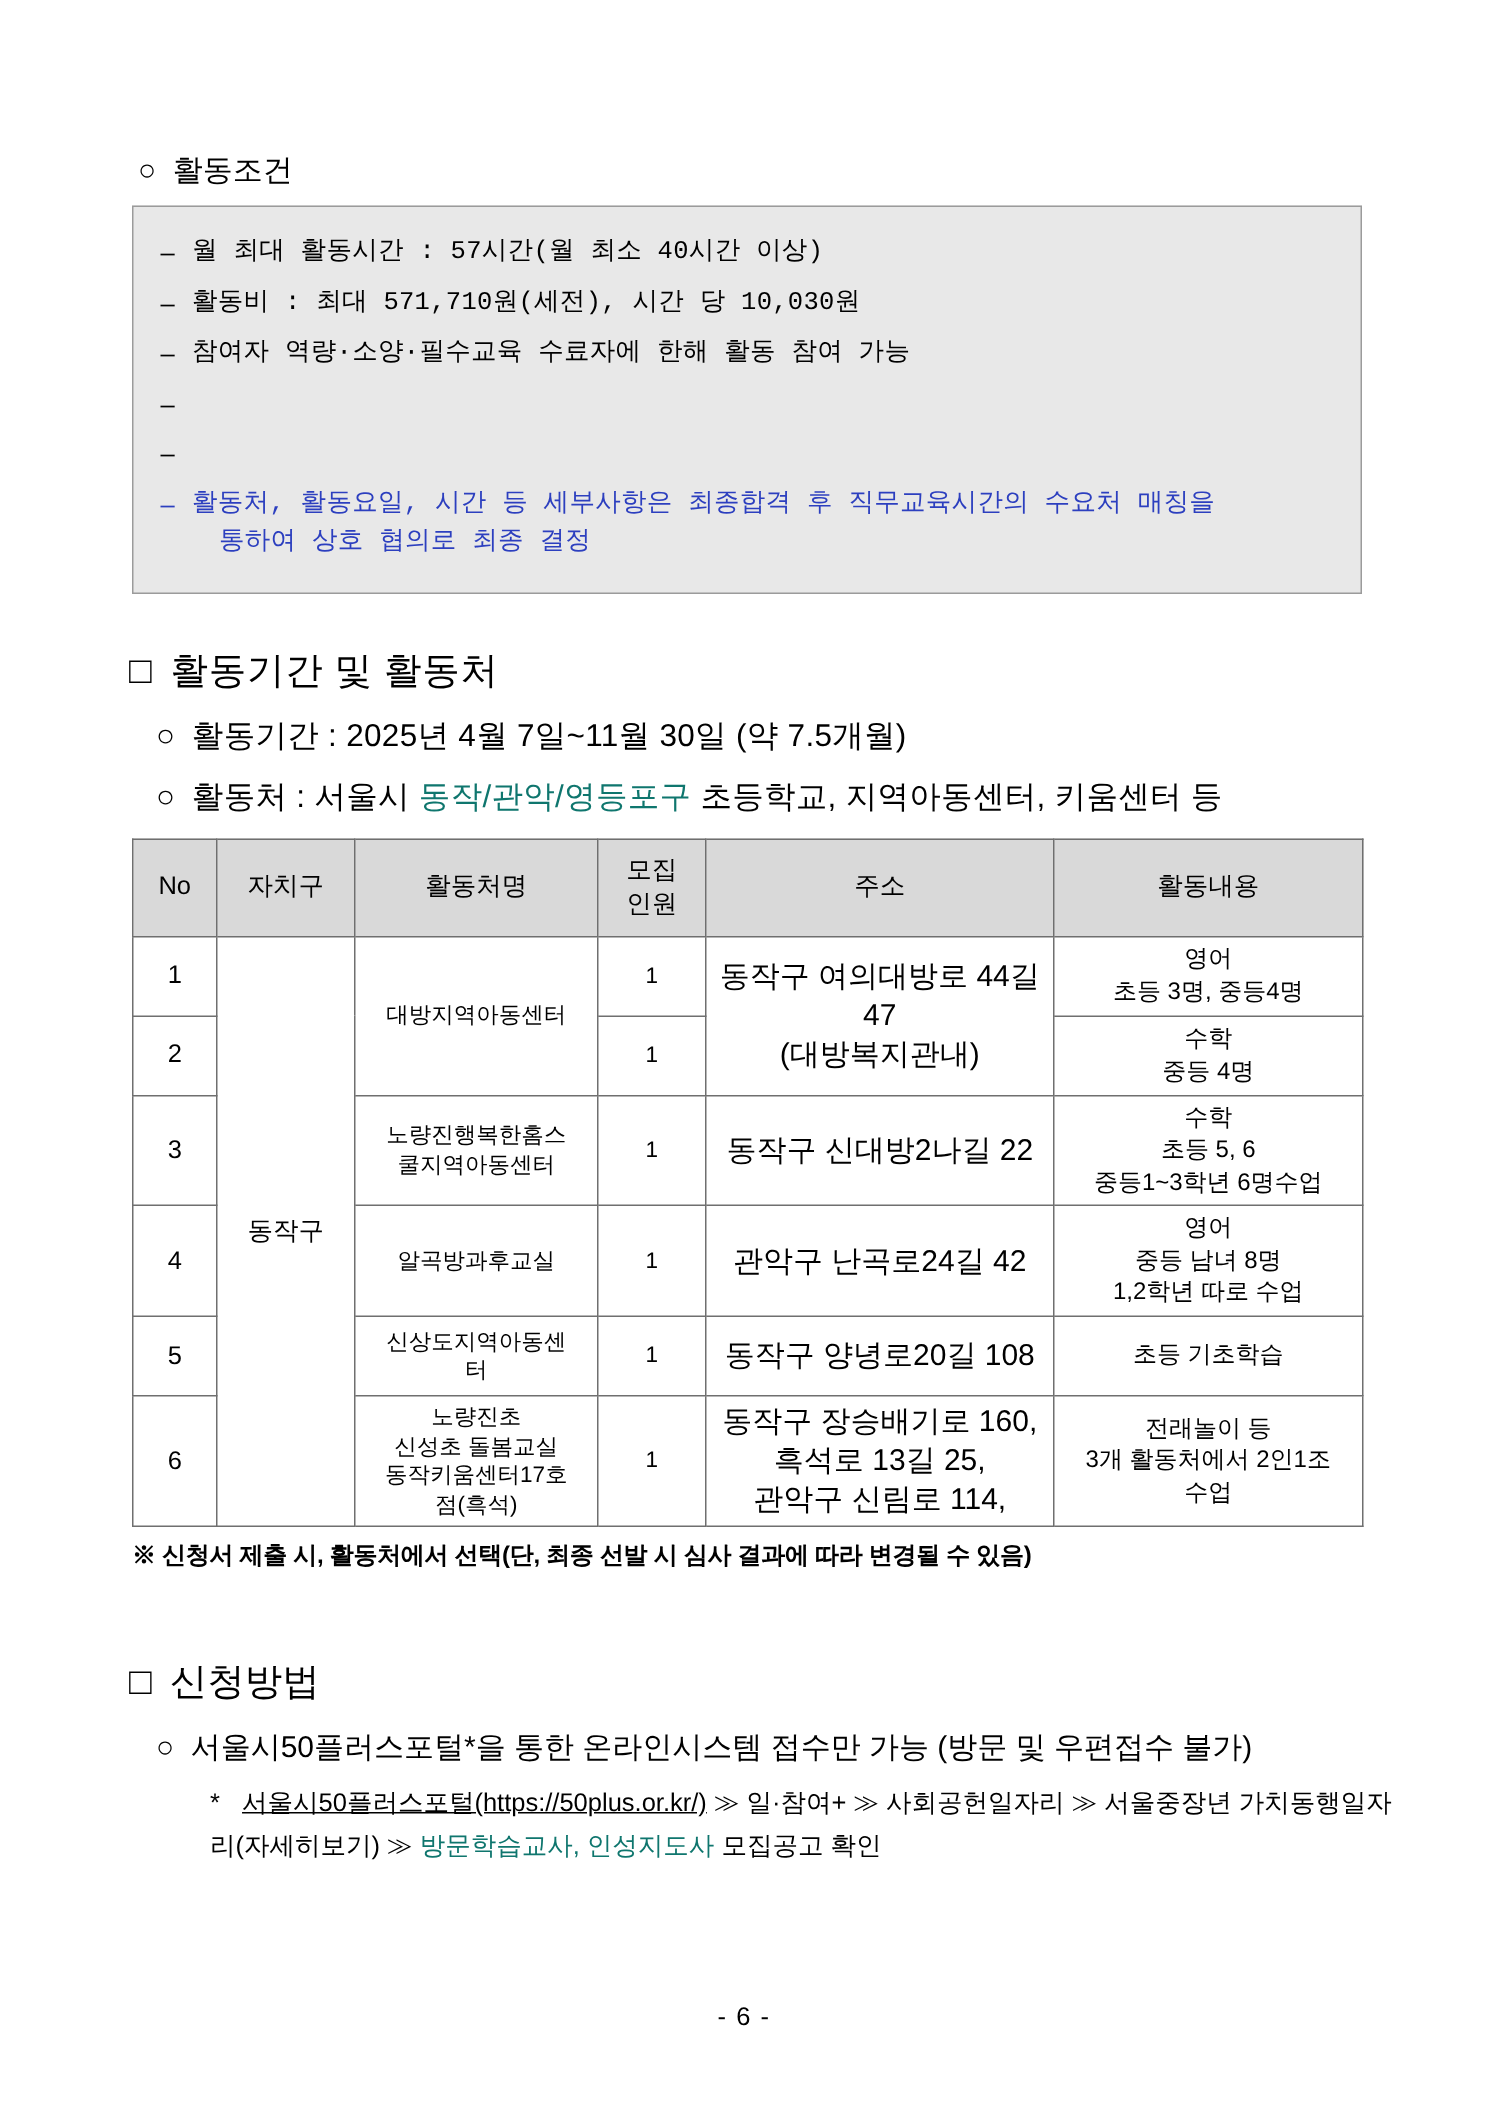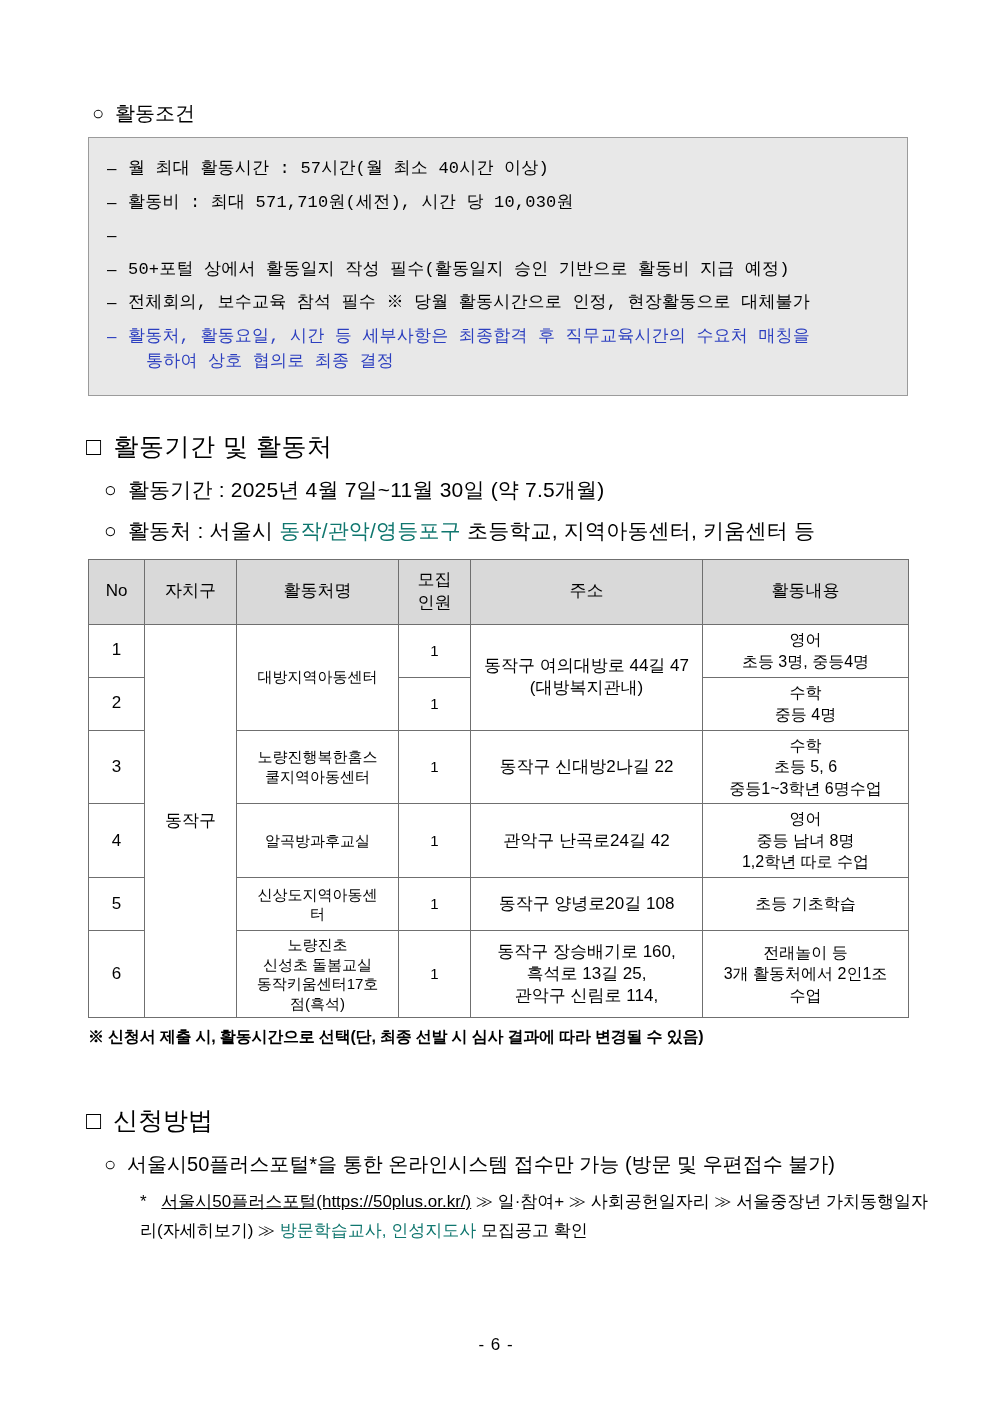--- a/index.html
+++ b/index.html
@@ -107,21 +107,21 @@
   table.act-table thead th {
     background: #d9d9d9;
     font-weight: normal;
     font-size: 17px;
     height: 56px;
   }
   table.act-table td.no-cell { font-size: 17px; height: 44px; }
   table.act-table td.gu-cell { font-size: 17px; margin-top: 20px; }
   table.act-table td.small { font-size: 16px; line-height: 1.35; }
   table.act-table td.name-cell { font-size: 15px; }
-  table.act-table td.addr-cell { font-size: 17px; }
+  table.act-table td.addr-cell { font-size: 20px; }
 
   .note-line {
     margin-top: 9px;
     margin-left: 10px;
     font-size: 16px;
     font-weight: bold;
     letter-spacing: -0.2px;
   }
 
   
@@ -174,28 +174,27 @@
     <div class="cond-line">
       <span class="dash">–</span>
       <span class="txt">월 최대 활동시간 : 57시간(월 최소 40시간 이상)</span>
     </div>
     <div class="cond-line">
       <span class="dash">–</span>
       <span class="txt">활동비 : 최대 571,710원(세전), 시간 당 10,030원</span>
     </div>
     <div class="cond-line">
       <span class="dash">–</span>
-    </div>
-    <div class="cond-line">
-      <span class="dash">–</span>
-      <span class="txt">50+포털 상에서 활동일지 작성 필수(활동일지 승인 기반으로 활동비 지급 예정)</span>
-    </div>
-    <div class="cond-line">
-      <span class="dash">–</span>
-      <span class="txt">전체회의, 보수교육 참석 필수 ※ 당월 활동시간으로 인정, 현장활동으로 대체불가</span>
+      <span class="txt">참여자 역량·소양·필수교육 수료자에 한해 활동 참여 가능</span>
+    </div>
+    <div class="cond-line">
+      <span class="dash">–</span>
+    </div>
+    <div class="cond-line">
+      <span class="dash">–</span>
     </div>
     <div class="cond-line blue">
       <span class="dash">–</span>
       <span class="txt">
         <span>활동처, 활동요일, 시간 등 세부사항은 최종합격 후 직무교육시간의 수요처 매칭을</span>
         <span class="second">통하여 상호 협의로 최종 결정</span>
       </span>
     </div>
   </div>
 
@@ -312,21 +311,21 @@
         </td>
         <td class="small">
           <div>전래놀이 등</div>
           <div>3개 활동처에서 2인1조</div>
           <div>수업</div>
         </td>
       </tr>
     </tbody>
   </table>
 
-  <div class="note-line">※ 신청서 제출 시, 활동시간으로 선택(단, 최종 선발 시 심사 결과에 따라 변경될 수 있음)</div>
+  <div class="note-line">※ 신청서 제출 시, 활동처에서 선택(단, 최종 선발 시 심사 결과에 따라 변경될 수 있음)</div>
 
   <div class="apply-head">
     <span>□</span>
     <span>신청방법</span>
   </div>
 
   <div class="apply-line">
     <span>○</span>
     <span>서울시50플러스포털*을 통한 온라인시스템 접수만 가능 (방문 및 우편접수 불가)</span>
   </div>

